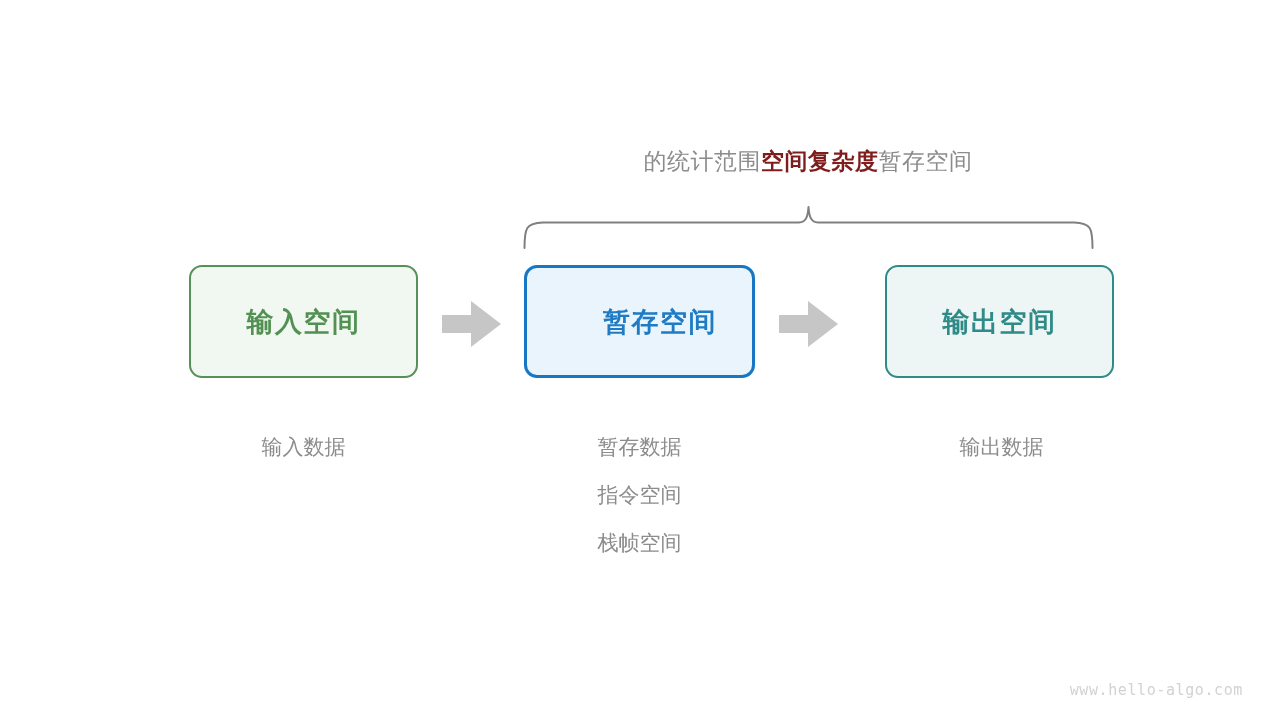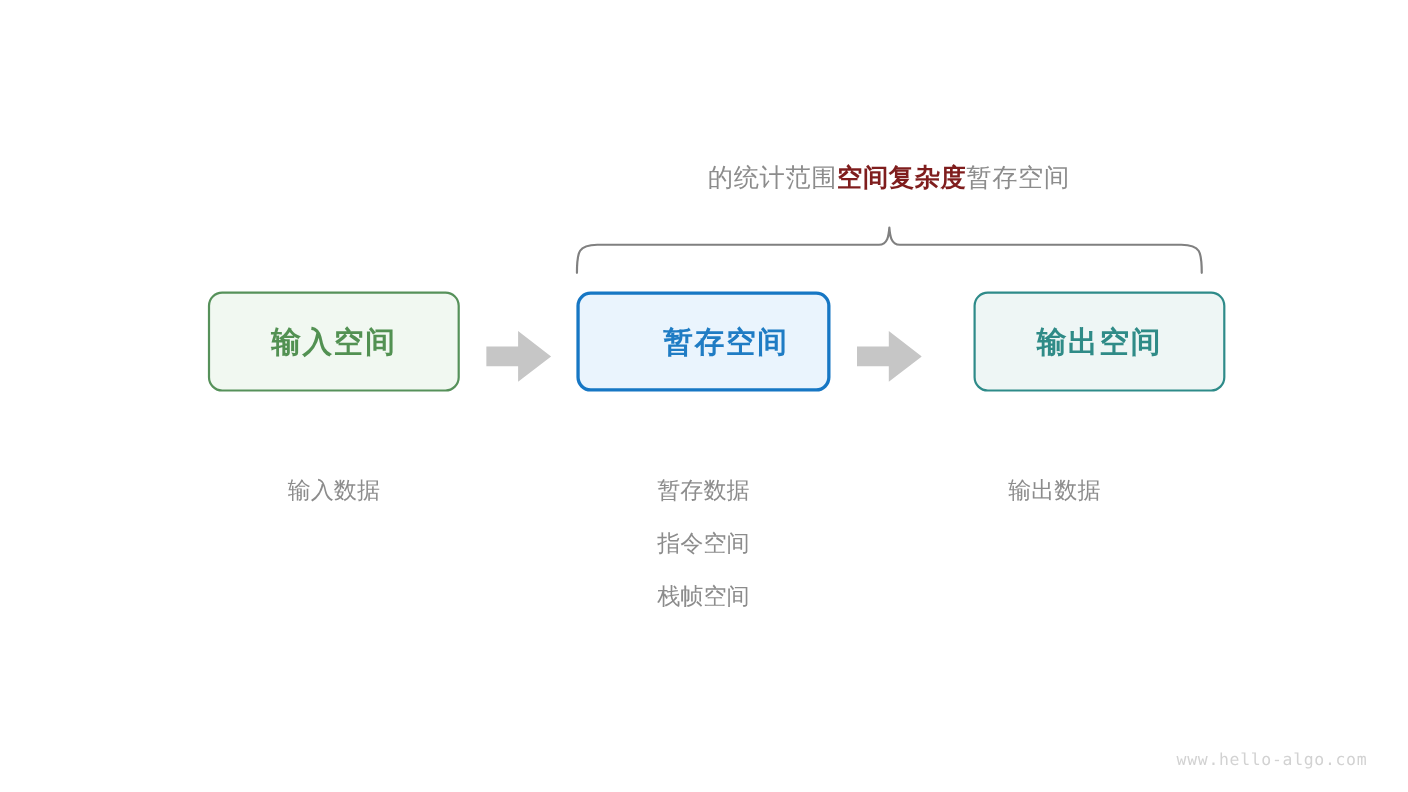--- a/index.html
+++ b/index.html
@@ -46,21 +46,21 @@
     left: 515px;
     top: 198px;
     width: 586px;
     height: 52px;
   }
 
   
   .box {
     position: absolute;
     top: 265px;
-    height: 91px;
+    height: 113px;
     border-radius: 13px;
     box-sizing: border-box;
     display: flex;
     align-items: center;
     justify-content: center;
   }
   .box-label {
     font-size: 27px;
     font-weight: bold;
     letter-spacing: 1.5px;
@@ -107,21 +107,21 @@
     position: absolute;
     top: 423px;
     text-align: center;
     font-size: 21px;
     color: #8c8c8c;
     line-height: 48px;
   }
   .caption-col div { white-space: nowrap; text-align: center; }
   .caption-input  { left: 189px; width: 229px; }
   .caption-temp   { left: 524px; width: 231px; }
-  .caption-output { left: 844px; width: 229px; }
+  .caption-output { left: 887px; width: 229px; font-family: Liberation Serif, serif; }
 
   
   .watermark {
     position: absolute;
     right: 37px;
     bottom: 21px;
     font-family: "DejaVu Sans Mono", "Liberation Mono", monospace;
     font-size: 15px;
     color: #d2d2d2;
     letter-spacing: 0.6px;

